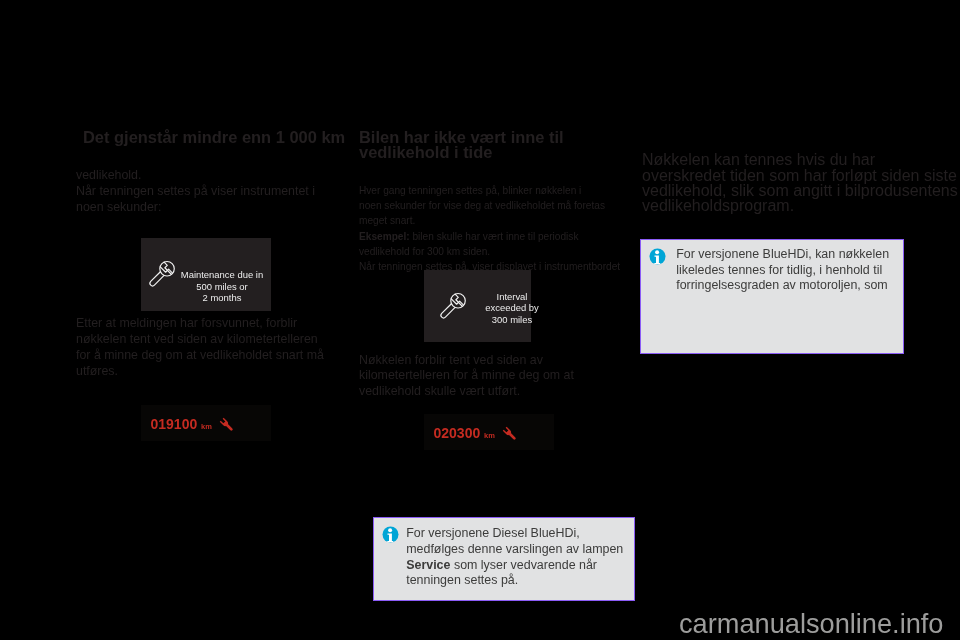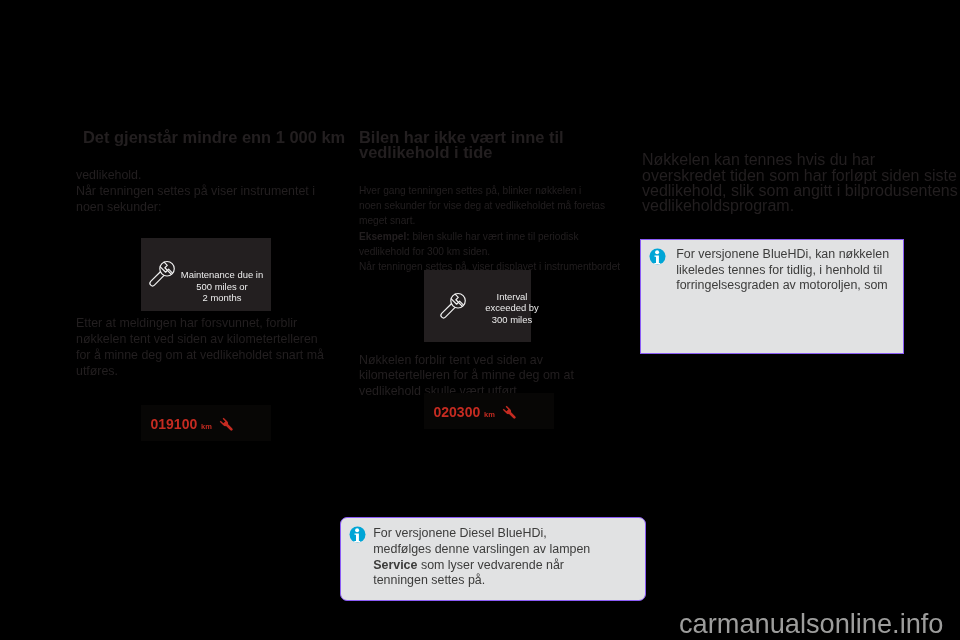--- a/index.html
+++ b/index.html
@@ -121,21 +121,21 @@
     <span style="position:absolute;left:76px;top:9.5px;width:20px;height:20px;">
       <svg viewBox="0 0 40 40" width="20" height="20" class="red-spanner">
           <g transform="rotate(-45 20 20)" fill="#c52b21">
         <path d="M14.5 5 L17.3 5 L17.3 12.5 L22.7 12.5 L22.7 5 L25.5 5 L25.5 15 a5.5 5.5 0 0 1 -11 0 Z"></path>
         <rect x="17.3" y="18" width="5.4" height="17" rx="2.6"></rect>
       </g>
         </svg>
     </span>
   </div>
 
-  <div class="odo" style="left:424px; top:393px; width:130px; height:36px;text-decoration:underline;">
+  <div class="odo" style="left:424px; top:414px; width:130px; height:36px;text-decoration:underline;">
     <span class="num" style="left:9.5px;top:11.0px;font-size:14px;">020300</span>
     <span class="num" style="left:60px;top:16.8px;font-size:7.5px;">km</span>
     <span style="position:absolute;left:76px;top:9.5px;width:20px;height:20px;">
       <svg viewBox="0 0 40 40" width="20" height="20" class="red-spanner">
           <g transform="rotate(-45 20 20)" fill="#c52b21">
         <path d="M14.5 5 L17.3 5 L17.3 12.5 L22.7 12.5 L22.7 5 L25.5 5 L25.5 15 a5.5 5.5 0 0 1 -11 0 Z"></path>
         <rect x="17.3" y="18" width="5.4" height="17" rx="2.6"></rect>
       </g>
         </svg>
     </span>
@@ -149,21 +149,21 @@
         <path d="M11 14.8 L19.8 14.8 L19.8 30.2 L22.6 30.2 L22.6 32.6 L10.6 32.6 L10.6 30.2 L14 30.2 L14 17.3 L11 17.3 Z" fill="#fff"></path>
       </svg>
     </span>
     <div class="itxt" style="left:35.2px; top:6.9px;">
         <div><span>For versjonene BlueHDi, kan nøkkelen</span></div>
         <div><span>likeledes tennes for tidlig, i henhold til</span></div>
         <div><span>forringelsesgraden av motoroljen, som</span></div>
       </div>
   </div>
 
-  <div class="infobox" style="left:340px; top:517px; width:306px; height:84px;border-radius:7px;">
+  <div class="infobox" style="left:373px; top:517px; width:262px; height:84px;">
     <span style="position:absolute;left:8px;top:7.5px;width:17px;height:17px;">
       <svg viewBox="0 0 34 34" width="17" height="17">
         <circle cx="17" cy="17" r="16" fill="#00a5d6"></circle>
         <circle cx="16.2" cy="8.6" r="4.0" fill="#fff"></circle>
         <path d="M11 14.8 L19.8 14.8 L19.8 30.2 L22.6 30.2 L22.6 32.6 L10.6 32.6 L10.6 30.2 L14 30.2 L14 17.3 L11 17.3 Z" fill="#fff"></path>
       </svg>
     </span>
     <div class="itxt" style="left:32.2px; top:8.2px;">
         <div><span>For versjonene Diesel BlueHDi,</span></div>
         <div><span>medfølges denne varslingen av lampen</span></div>

